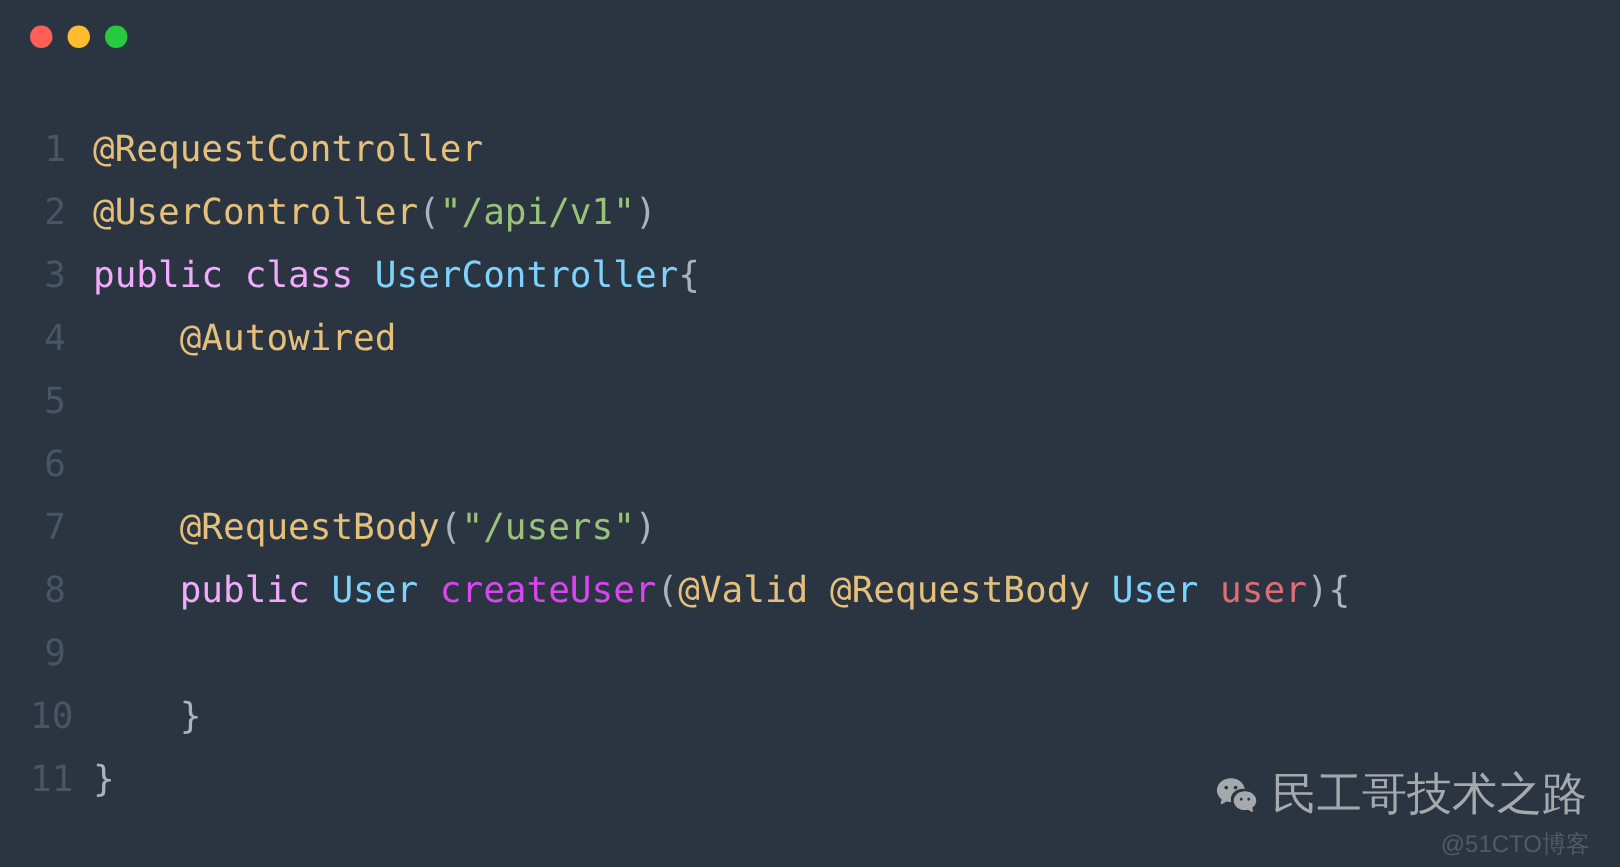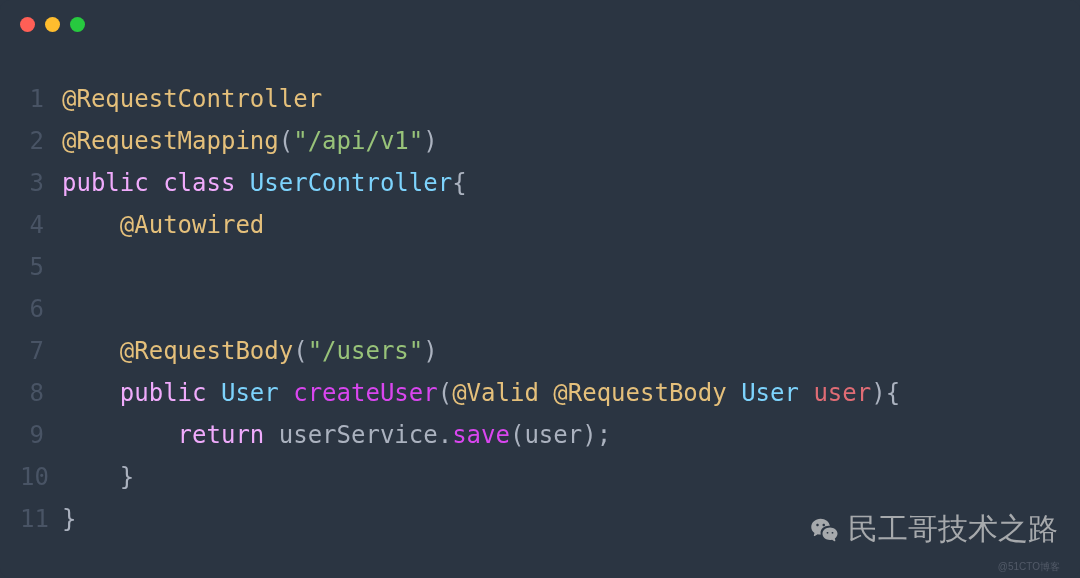--- a/index.html
+++ b/index.html
@@ -92,43 +92,43 @@
       height: 30px;
       fill: #d0d0d0;
     }
     
     .watermark-cto {
       position: absolute;
       bottom: 4px;
       right: 20px;
       color: #6b7280;
       font-family: "PingFang SC", "Microsoft YaHei", sans-serif;
-      font-size: 10px;
+      font-size: 16px;
       opacity: 0.6;
     }
   </style>
 </head>
 <body>
 
 <div class="window">
   <div class="titlebar">
     <div class="traffic-light red"></div>
     <div class="traffic-light yellow"></div>
     <div class="traffic-light green"></div>
   </div>
   <div class="code-area" id="code-area">
       <div class="line"><span class="line-number">1</span><span class="code-content"><span class="annotation">@RequestController</span></span></div>
-      <div class="line"><span class="line-number">2</span><span class="code-content"><span class="annotation">@RequestMapping</span><span class="punct">(</span><span class="string">"/api/v1"</span><span class="punct">)</span></span></div>
+      <div class="line"><span class="line-number">2</span><span class="code-content"><span class="annotation">@UserController</span><span class="punct">(</span><span class="string">"/api/v1"</span><span class="punct">)</span></span></div>
       <div class="line"><span class="line-number">3</span><span class="code-content"><span class="keyword">public</span><span class="punct"> </span><span class="keyword">class</span><span class="punct"> </span><span class="type">UserController</span><span class="punct">{</span></span></div>
       <div class="line"><span class="line-number">4</span><span class="code-content"><span class="punct">    </span><span class="annotation">@Autowired</span></span></div>
       <div class="line"><span class="line-number">5</span></div>
       <div class="line"><span class="line-number">6</span><span class="code-content"></span></div>
       <div class="line"><span class="line-number">7</span><span class="code-content"><span class="punct">    </span><span class="annotation">@RequestBody</span><span class="punct">(</span><span class="string">"/users"</span><span class="punct">)</span></span></div>
       <div class="line"><span class="line-number">8</span><span class="code-content"><span class="punct">    </span><span class="keyword">public</span><span class="punct"> </span><span class="type">User</span><span class="punct"> </span><span class="method">createUser</span><span class="punct">(</span><span class="annotation">@Valid</span><span class="punct"> </span><span class="annotation">@RequestBody</span><span class="punct"> </span><span class="type">User</span><span class="punct"> </span><span class="identifier">user</span><span class="punct">){</span></span></div>
-      <div class="line"><span class="line-number">9</span><span class="code-content"><span class="punct">        </span><span class="keyword">return</span><span class="punct"> userService.</span><span class="method">save</span><span class="punct">(user);</span></span></div>
+      <div class="line"><span class="line-number">9</span></div>
       <div class="line"><span class="line-number">10</span><span class="code-content"><span class="punct">    }</span></span></div>
       <div class="line"><span class="line-number">11</span><span class="code-content"><span class="punct">}</span></span></div>
     </div>
 </div>
 
 <div class="watermark-wechat">
   <svg class="wechat-icon" viewBox="0 0 24 24">
     <path d="M8.5 3C4.36 3 1 5.91 1 9.5c0 1.93 1 3.67 2.58 4.87-.08.32-.5 1.88-.52 2-.03.18.05.36.2.46.1.06.2.09.3.09.08 0 .16-.02.24-.06l2.36-1.38c.6.14 1.23.22 1.84.22.22 0 .44 0 .65-.03-.13-.47-.2-.96-.2-1.47 0-3.03 2.93-5.5 6.55-5.5.3 0 .6.02.89.06C15.4 5.33 12.27 3 8.5 3zm-2.5 4c.55 0 1 .45 1 1s-.45 1-1 1-1-.45-1-1 .45-1 1-1zm5 0c.55 0 1 .45 1 1s-.45 1-1 1-1-.45-1-1 .45-1 1-1zm5 3c-3.31 0-6 2.24-6 5s2.69 5 6 5c.56 0 1.1-.07 1.62-.19l1.92 1.12c.08.04.16.06.25.06.1 0 .2-.03.3-.09.15-.1.23-.28.2-.46-.01-.1-.36-1.38-.43-1.64C21.17 17.81 22 16.47 22 15c0-2.76-2.69-5-6-5zm-2 3.5c.41 0 .75.34.75.75s-.34.75-.75.75-.75-.34-.75-.75.34-.75.75-.75zm4 0c.41 0 .75.34.75.75s-.34.75-.75.75-.75-.34-.75-.75.34-.75.75-.75z"></path>
   </svg>
   <span>民工哥技术之路</span>

